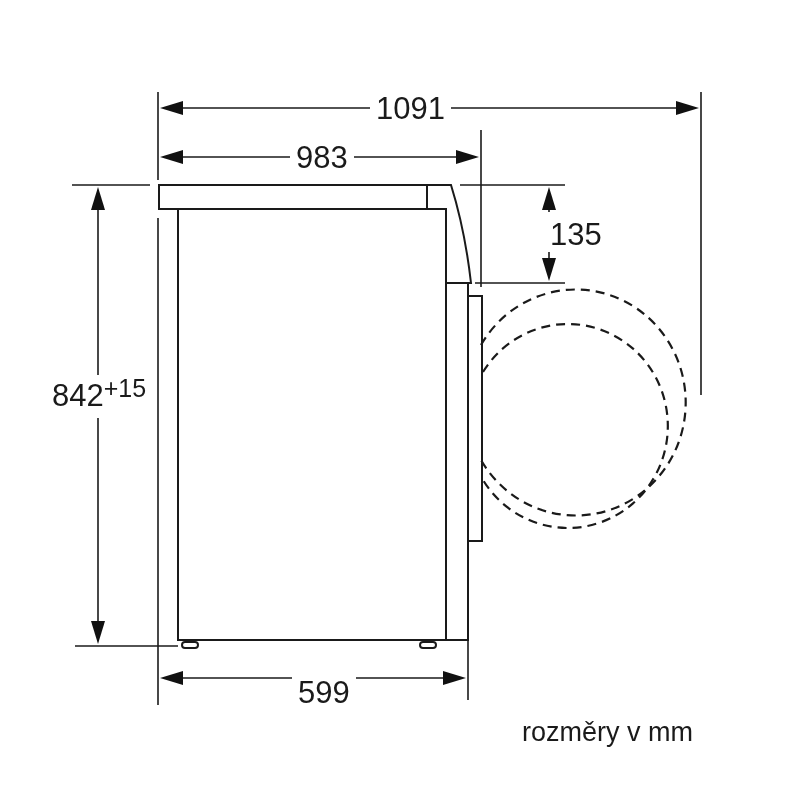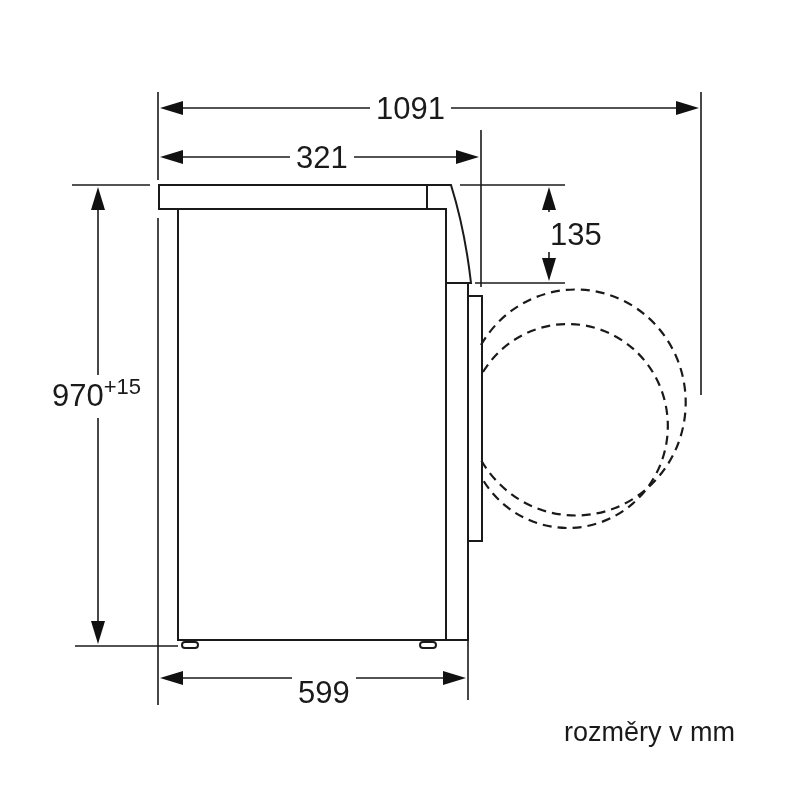--- a/index.html
+++ b/index.html
@@ -4,21 +4,21 @@
   <style>
     html, body { margin: 0; padding: 0; background: #ffffff; }
     body { width: 800px; height: 800px; position: relative; overflow: hidden; }
     svg { position: absolute; left: 0; top: 0; }
     .ln { stroke: #1a1a1a; stroke-width: 2; fill: none; }
     .thin { stroke: #1a1a1a; stroke-width: 1.6; fill: none; }
     .dash { stroke: #1a1a1a; stroke-width: 2.2; fill: none; stroke-dasharray: 9 6; }
     .arrow { fill: #111111; stroke: none; }
     .lbl { position: absolute; font-family: "Liberation Sans", sans-serif; color: #1a1a1a; background: #ffffff; white-space: nowrap; line-height: 1; }
     .dim { font-size: 31px; padding: 0 6px; }
-    .sup { font-size: 22px; vertical-align: top; position: relative; top: -4px; }
+    .sup { font-size: 25px; vertical-align: top; position: relative; top: -4px; }
     .note { font-size: 27px; }
   </style>
 </head>
 <body>
 
 <svg width="800" height="800" viewBox="0 0 800 800">
 
   <line class="thin" x1="158" y1="92" x2="158" y2="180"></line>
   <line class="thin" x1="158" y1="218" x2="158" y2="705"></line>
   <line class="thin" x1="701" y1="92" x2="701" y2="395"></line>
@@ -62,17 +62,17 @@
   <path class="ln" d="M468,296 L482,296 L482,541 L468,541"></path>
 
   <rect class="ln" x="182" y="642" width="16" height="6" rx="3"></rect>
   <rect class="ln" x="420" y="642" width="16" height="6" rx="3"></rect>
 
   <path class="dash" d="M481,345 A110,113 0 1 1 481,460"></path>
   <path class="dash" d="M483,372 A100,102 0 1 1 483,480"></path>
 </svg>
 
 <div class="lbl dim" style="left:370px; top:93px;"><span>1091</span></div>
-<div class="lbl dim" style="left:290px; top:142px;"><span>321</span></div>
+<div class="lbl dim" style="left:290px; top:142px;"><span>983</span></div>
 <div class="lbl dim" style="left:514px; top:219px; padding:0 4px;margin-left:32px;"><span>135</span></div>
-<div class="lbl dim" style="left:50px; top:380px; padding:0 2px;"><span>970</span><span class="sup">+15</span></div>
+<div class="lbl dim" style="left:50px; top:380px; padding:0 2px;"><span>842</span><span class="sup">+15</span></div>
 <div class="lbl dim" style="left:292px; top:677px;"><span>599</span></div>
-<div class="lbl note" style="left:522px; top:719px;margin-left:42px;">rozměry v mm</div>
+<div class="lbl note" style="left:522px; top:719px;">rozměry v mm</div>
 
 </body></html>

